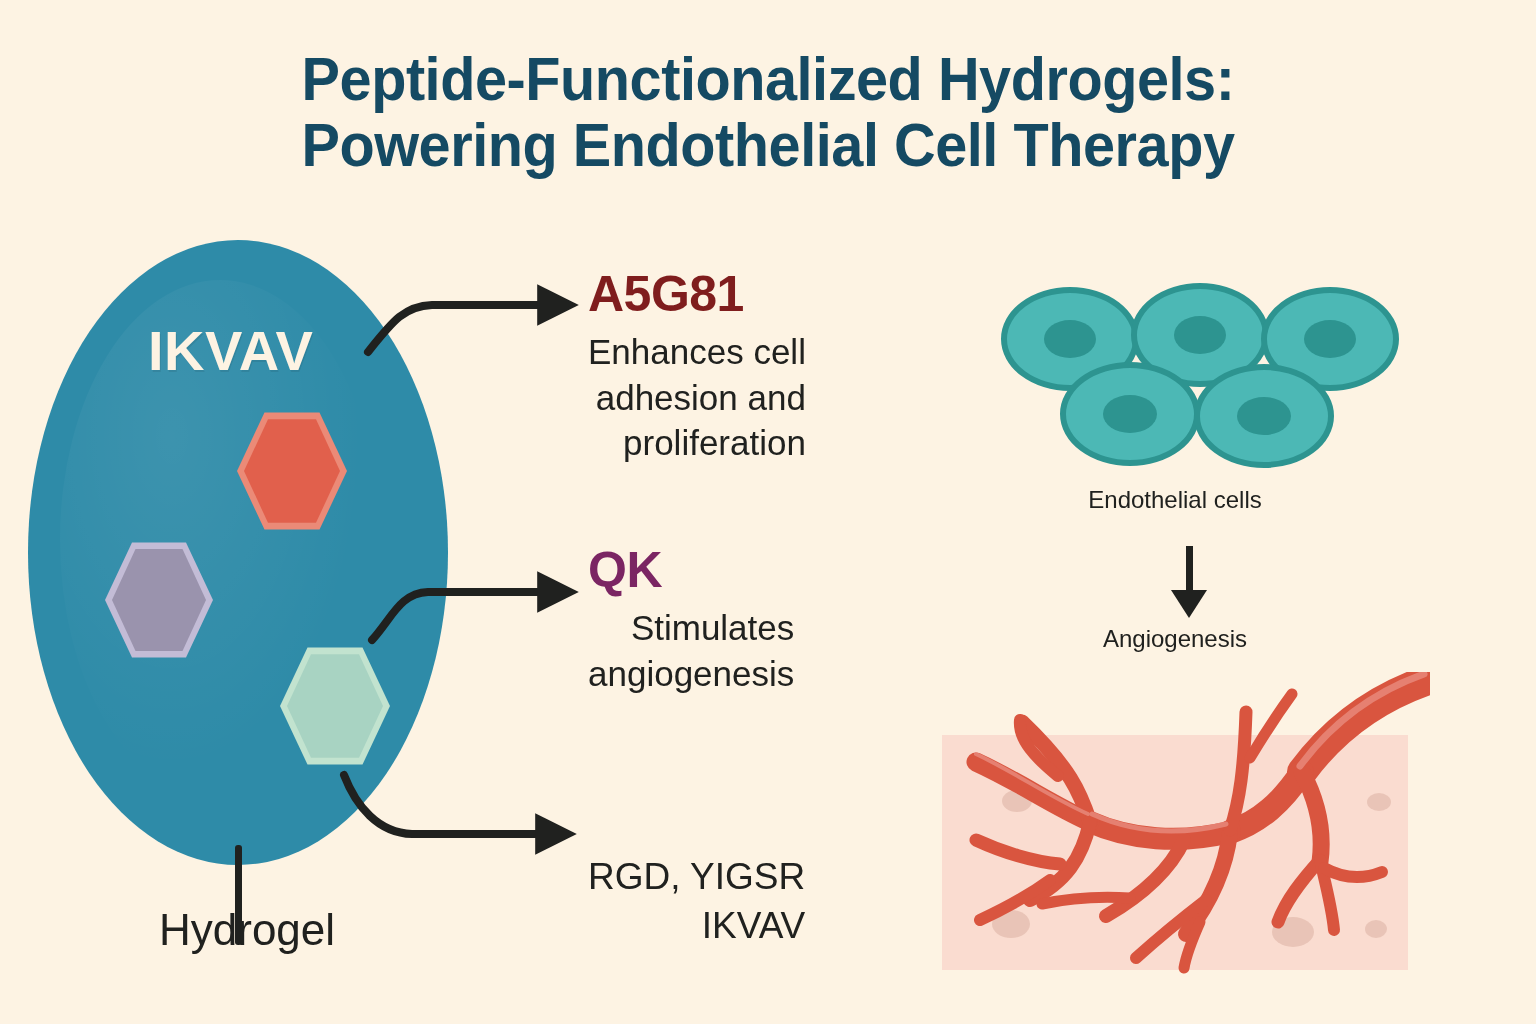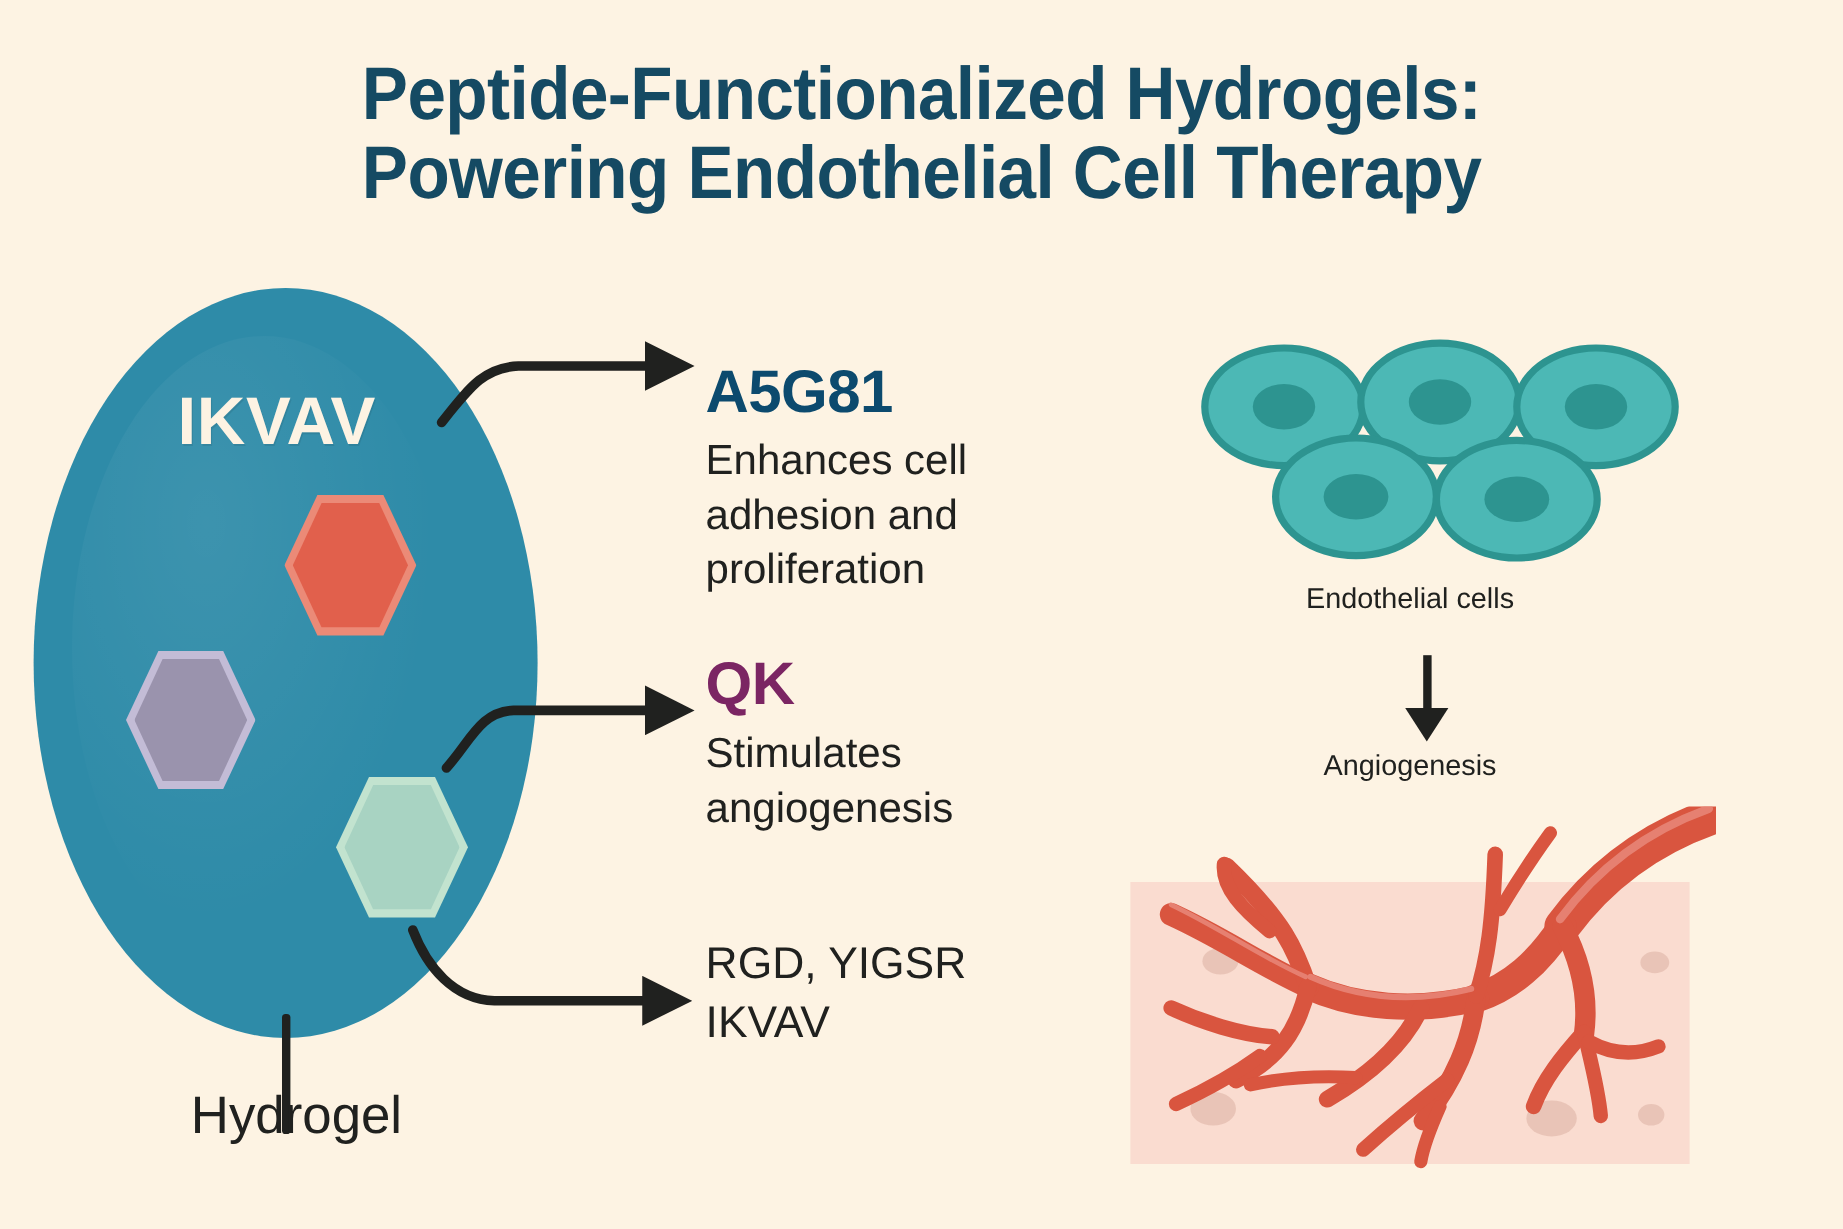--- a/index.html
+++ b/index.html
@@ -116,26 +116,27 @@
     font-size: 50px;
     font-weight: bold;
     letter-spacing: -0.5px;
     margin: 0 0 6px 0;
   }
   .peptide-desc {
     font-size: 35px;
     color: #20211f;
     line-height: 1.30;
     margin: 0;
+    text-align: right;
   }
   #block-a5g81 { top: 265px; }
-  #block-a5g81 .peptide-name { color: #0c4a6e; margin-top: 32px; }
+  #block-a5g81 .peptide-name { color: #7f1d1d; }
   #block-qk { top: 541px; }
   #block-qk .peptide-name { color: #7b2563; }
-  #block-rgd { top: 779px; }
+  #block-rgd { top: 853px; }
   #block-rgd .peptide-desc { font-size: 37px; line-height: 1.32; }
 
   
   .cell {
     position: absolute;
     border-radius: 50%;
     background: #4cb8b5;
     border: 6px solid #2d9490;
     box-sizing: border-box;
   }

